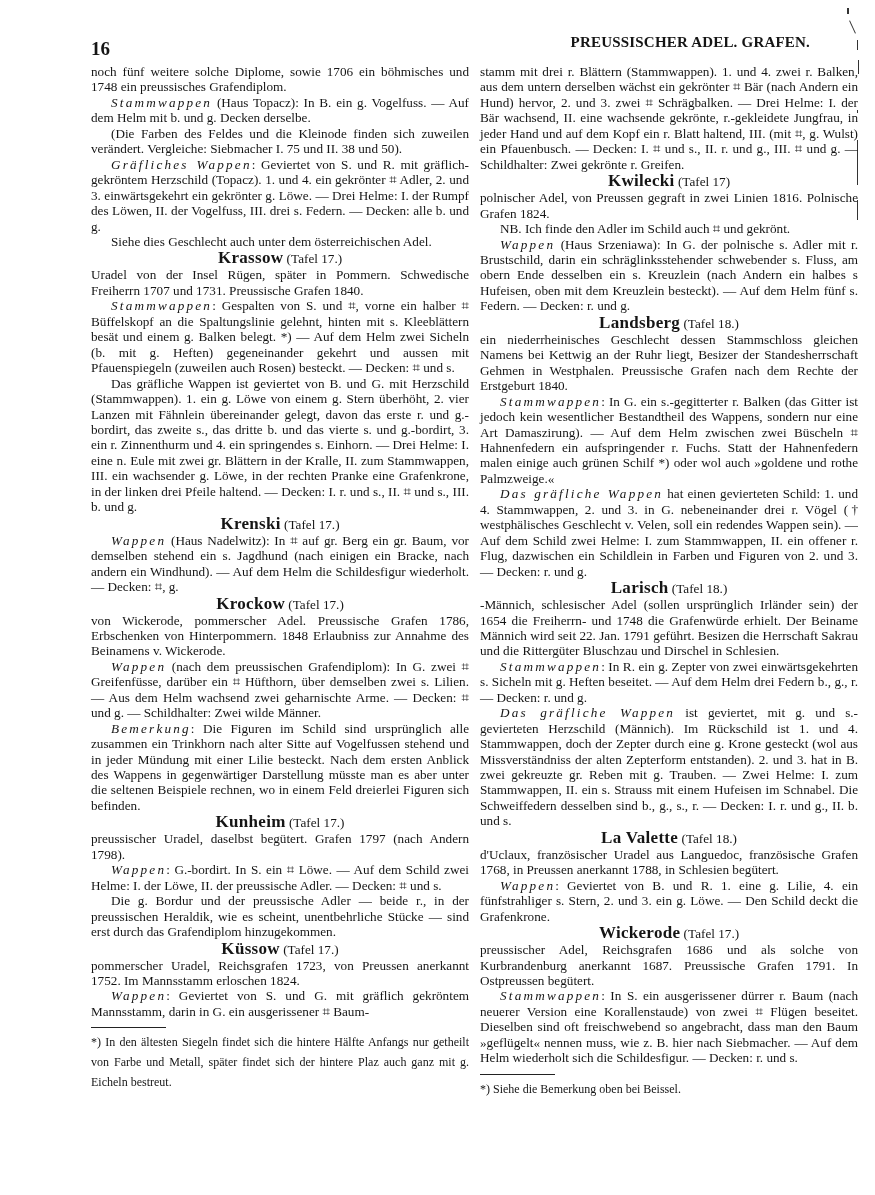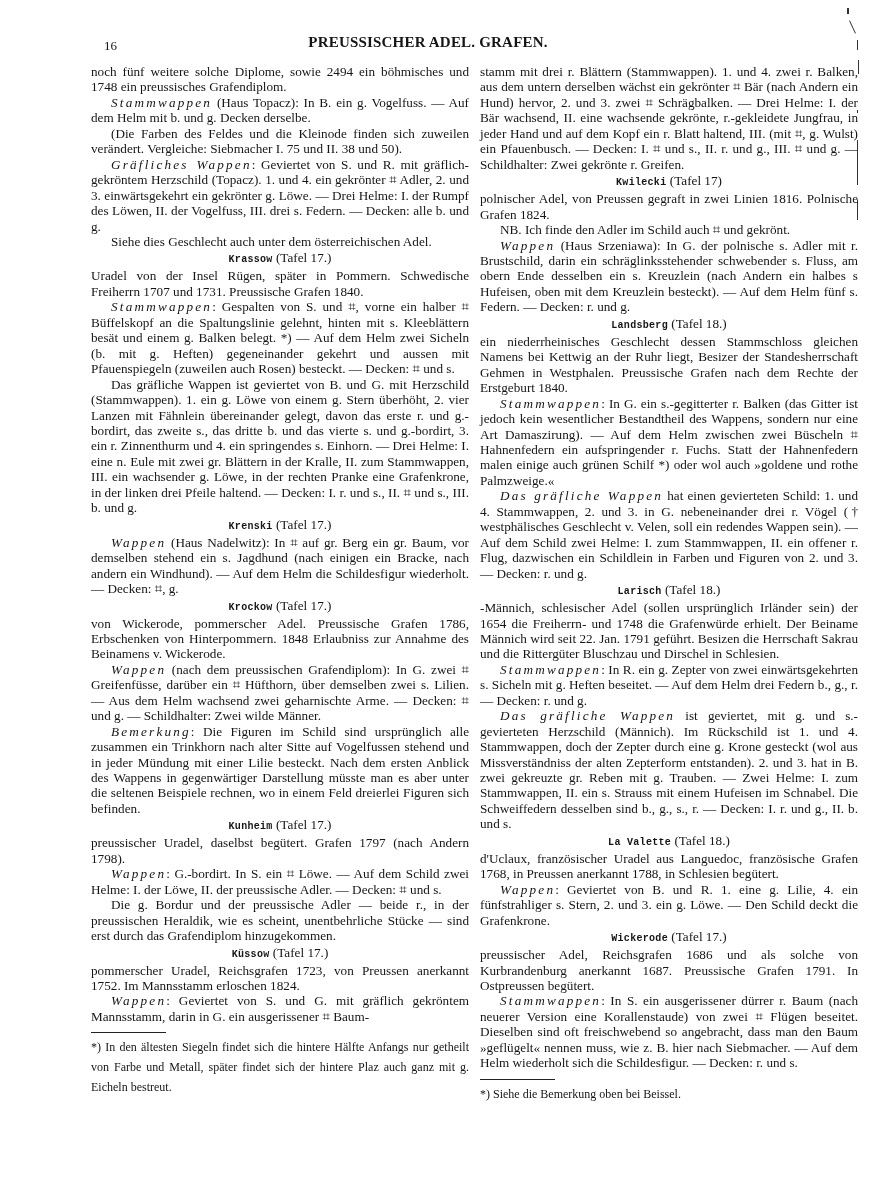--- a/index.html
+++ b/index.html
@@ -1,29 +1,29 @@
 <!DOCTYPE html>
 <html><head>
 <meta charset="utf-8">
 <style>
   html, body { margin:0; padding:0; background:#ffffff; }
   body { width:875px; height:1195px; position:relative; overflow:hidden;
          font-family:"Liberation Serif","DejaVu Serif",serif; color:#151515; }
-  .page-number { position:absolute; left:104px; top:38px; font-size:13px; font-weight:normal; }
-  .running-head { position:absolute; left:0; width:810px; top:34px; text-align:center;
+  .page-number { position:absolute; left:91px; top:38px; font-size:19px; font-weight:bold; }
+  .running-head { position:absolute; left:0; width:810px; top:34px; text-align:right;
                   font-size:15px; font-weight:bold; letter-spacing:0.2px; padding-left:46px; box-sizing:border-box;}
   .column { position:absolute; top:64px; width:378px; font-size:13.2px; line-height:15.45px;
             text-align:justify; }
   .col-left { left:91px; }
   .col-right { left:480px; width:378px; }
   .column p { margin:0; text-indent:0; }
   .column p.indent { text-indent:20px; }
   .lead { letter-spacing:2.2px;font-style:italic; }
   .entry-head { text-align:center; margin:1px 0 0 0; line-height:16px; }
-  .entry-name { font-family:Liberation Mono, monospace; font-weight:bold; font-size:10px; letter-spacing:0.3px; }
+  .entry-name { font-family:Liberation Serif, serif; font-weight:bold; font-size:17px; letter-spacing:0.3px; }
   .entry-plate { font-size:13.2px; }
   .footnote-rule { width:75px; border-top:1.5px solid #222; margin:8px 0 4px 0; }
   .footnote { font-size:12px; line-height:20px; text-indent:20px; }
   .marks { position:absolute; right:12px; top:0; width:20px; height:230px; }
   .marks span { position:absolute; background:#333; }
 </style>
 </head>
 <body>
 
 <div class="page-number">16</div>
@@ -33,21 +33,21 @@
   <span style="left:4px;top:8px;width:2px;height:6px"></span>
   <span style="left:9px;top:20px;width:1px;height:14px;transform:rotate(-25deg)"></span>
   <span style="left:14px;top:40px;width:1px;height:10px"></span>
   <span style="left:15px;top:60px;width:1px;height:14px"></span>
   <span style="left:14px;top:110px;width:1px;height:3px"></span>
   <span style="left:14px;top:140px;width:1px;height:45px"></span>
   <span style="left:14px;top:200px;width:1px;height:20px"></span>
 </div>
 
 <div class="column col-left" id="left-col">
-    <p><span>noch fünf weitere solche Diplome, sowie 2494 ein böhmisches und 1748 ein preussisches Grafendiplom.</span></p>
+    <p><span>noch fünf weitere solche Diplome, sowie 1706 ein böhmisches und 1748 ein preussisches Grafendiplom.</span></p>
     <p class="indent"><span class="lead">Stammwappen</span><span> (Haus Topacz): In B. ein g. Vogelfuss. — Auf dem Helm mit b. und g. Decken derselbe.</span></p>
     <p class="indent"><span>(Die Farben des Feldes und die Kleinode finden sich zuweilen verändert. Vergleiche: Siebmacher I. 75 und II. 38 und 50).</span></p>
     <p class="indent"><span class="lead">Gräfliches Wappen</span><span>: Geviertet von S. und R. mit gräflich-gekröntem Herzschild (Topacz). 1. und 4. ein gekrönter ⌗ Adler, 2. und 3. einwärtsgekehrt ein gekrönter g. Löwe. — Drei Helme: I. der Rumpf des Löwen, II. der Vogelfuss, III. drei s. Federn. — Decken: alle b. und g.</span></p>
     <p class="indent"><span>Siehe dies Geschlecht auch unter dem österreichischen Adel.</span></p>
     <div class="entry-head"><span class="entry-name">Krassow</span> <span class="entry-plate">(Tafel 17.)</span></div>
     <p><span>Uradel von der Insel Rügen, später in Pommern. Schwedische Freiherrn 1707 und 1731. Preussische Grafen 1840.</span></p>
     <p class="indent"><span class="lead">Stammwappen</span><span>: Gespalten von S. und ⌗, vorne ein halber ⌗ Büffelskopf an die Spaltungslinie gelehnt, hinten mit s. Kleeblättern besät und einem g. Balken belegt. *) — Auf dem Helm zwei Sicheln (b. mit g. Heften) gegeneinander gekehrt und aussen mit Pfauenspiegeln (zuweilen auch Rosen) besteckt. — Decken: ⌗ und s.</span></p>
     <p class="indent"><span>Das gräfliche Wappen ist geviertet von B. und G. mit Herzschild (Stammwappen). 1. ein g. Löwe von einem g. Stern überhöht, 2. vier Lanzen mit Fähnlein übereinander gelegt, davon das erste r. und g.-bordirt, das zweite s., das dritte b. und das vierte s. und g.-bordirt, 3. ein r. Zinnenthurm und 4. ein springendes s. Einhorn. — Drei Helme: I. eine n. Eule mit zwei gr. Blättern in der Kralle, II. zum Stammwappen, III. ein wachsender g. Löwe, in der rechten Pranke eine Grafenkrone, in der linken drei Pfeile haltend. — Decken: I. r. und s., II. ⌗ und s., III. b. und g.</span></p>
     <div class="entry-head"><span class="entry-name">Krenski</span> <span class="entry-plate">(Tafel 17.)</span></div>
     <p class="indent"><span class="lead">Wappen</span><span> (Haus Nadelwitz): In ⌗ auf gr. Berg ein gr. Baum, vor demselben stehend ein s. Jagdhund (nach einigen ein Bracke, nach andern ein Windhund). — Auf dem Helm die Schildesfigur wiederholt. — Decken: ⌗, g.</span></p>

